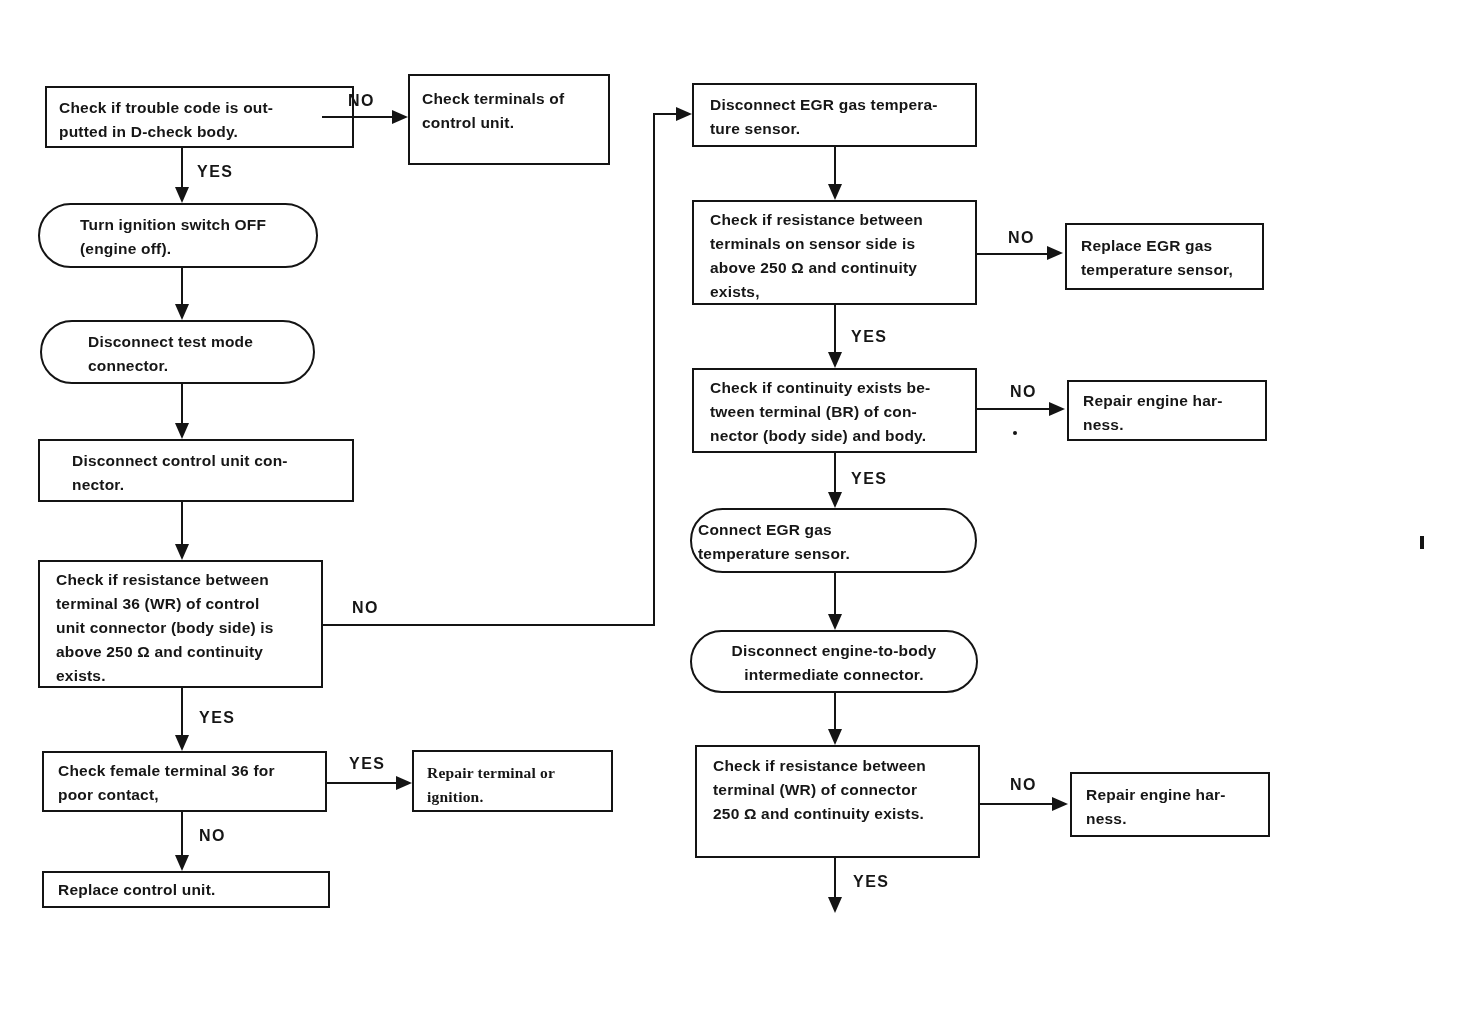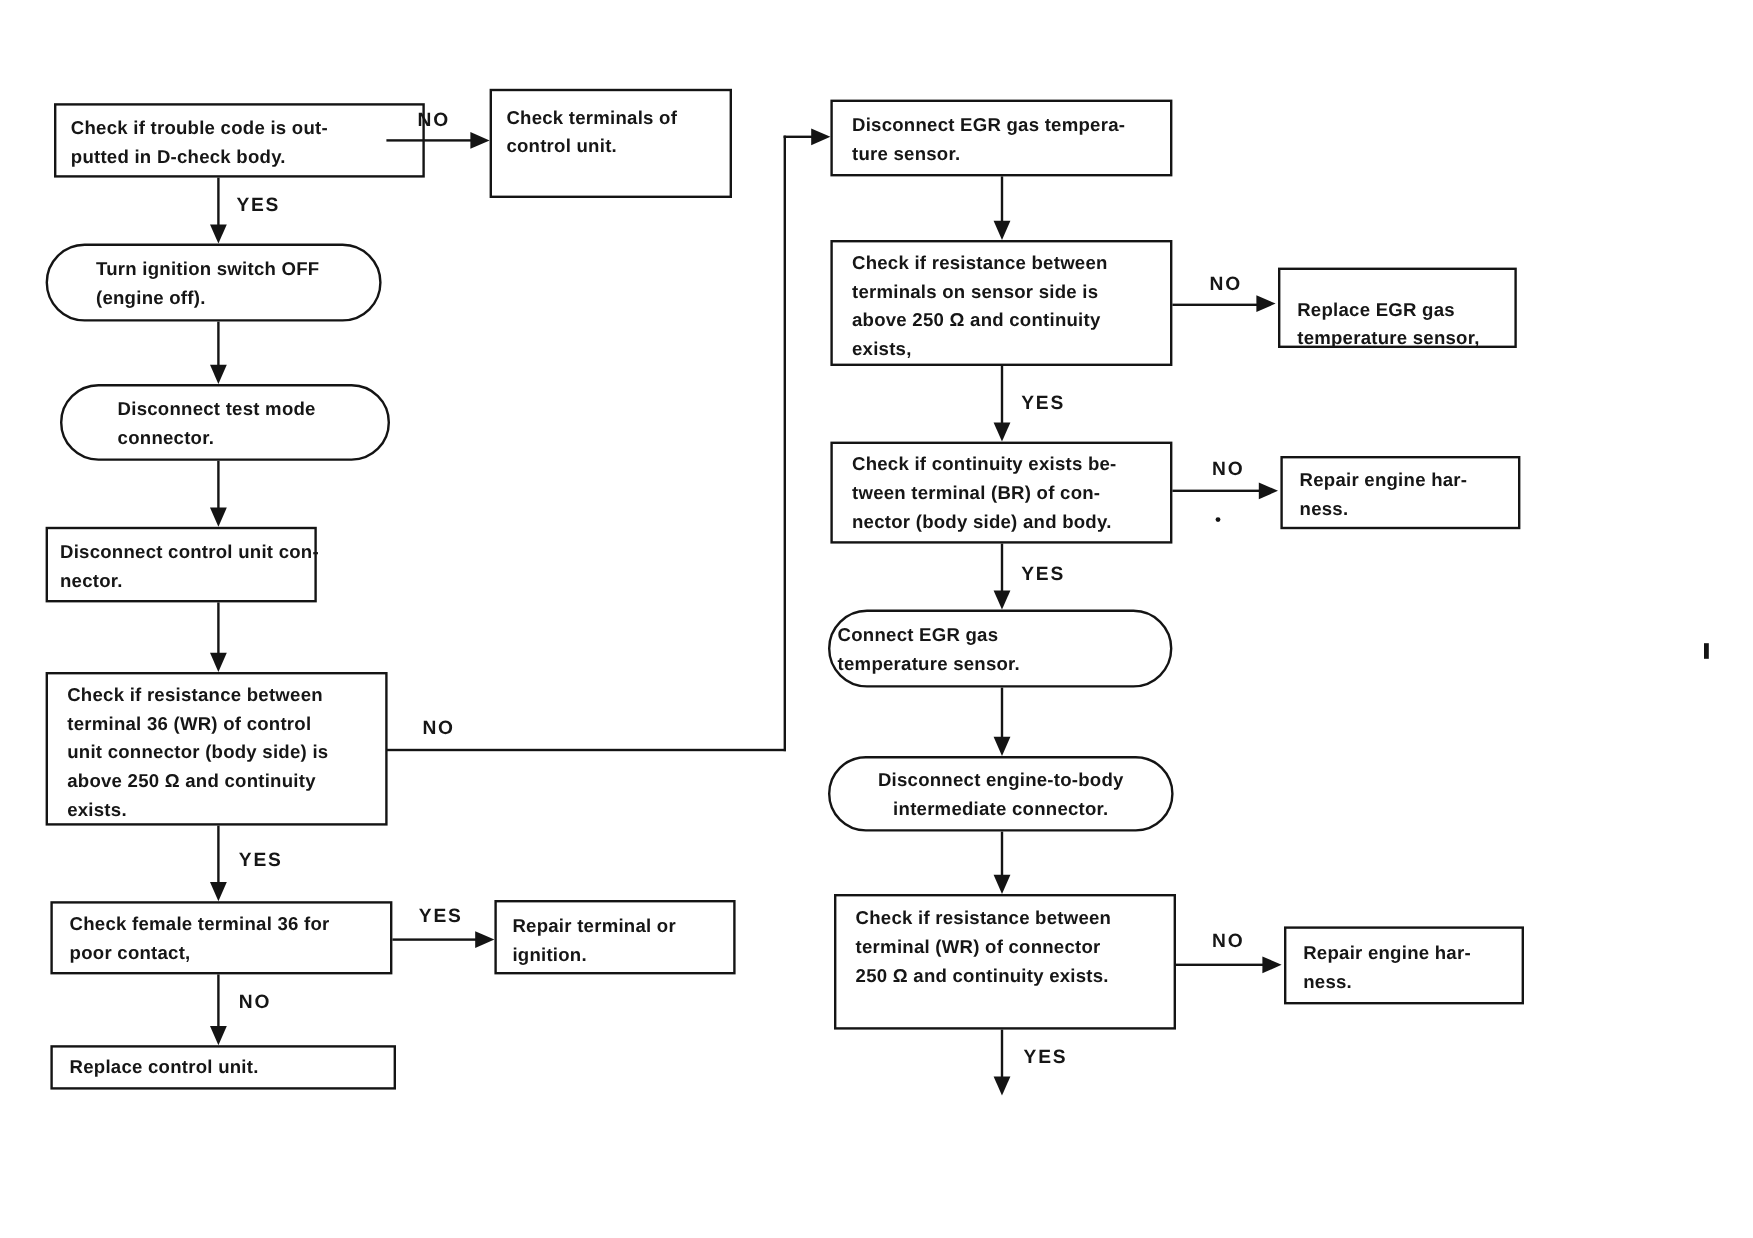--- a/index.html
+++ b/index.html
@@ -20,29 +20,29 @@
   .arr-r{position:absolute;width:0;height:0;
     border-top:7px solid transparent;border-bottom:7px solid transparent;
     border-left:16px solid #141414;}
   .elabel{position:absolute;font-size:16px;font-weight:700;letter-spacing:1.5px;}
   .artifact{position:absolute;background:#141414;}
 
   
   #nd-check-trouble-code{left:45px;top:86px;width:309px;height:62px;}
   #nd-check-terminals{left:408px;top:74px;width:202px;height:91px;padding-top:11px;}
   #nd-turn-ignition-off{left:38px;top:203px;width:280px;height:65px;border-radius:33px;padding-left:40px;}
-  #nd-disconnect-test-mode{left:50px;top:320px;width:275px;height:64px;border-radius:32px;padding-left:46px;}
-  #nd-disconnect-control-unit{left:38px;top:439px;width:226px;height:63px;padding-left:10px;}
+  #nd-disconnect-test-mode{left:40px;top:320px;width:275px;height:64px;border-radius:32px;padding-left:46px;}
+  #nd-disconnect-control-unit{left:38px;top:439px;width:316px;height:63px;padding-left:32px;}
   #nd-check-resistance-36{left:38px;top:560px;width:285px;height:128px;padding:6px 12px 6px 16px;}
   #nd-check-female-36{left:42px;top:751px;width:285px;height:61px;padding:6px 10px 6px 14px;}
-  #nd-repair-terminal-harness{left:412px;top:750px;width:201px;height:62px;padding:9px 10px 6px 13px;}
+  #nd-repair-terminal-harness{left:412px;top:750px;width:201px;height:62px;padding:9px 10px 6px 13px;font-family:Liberation Serif, serif;}
   #nd-replace-control-unit{left:42px;top:871px;width:288px;height:37px;padding:5px 12px 5px 14px;}
   #nd-disconnect-egr-sensor{left:692px;top:83px;width:285px;height:64px;padding-left:16px;}
   #nd-check-sensor-resistance{left:692px;top:200px;width:285px;height:105px;padding:6px 10px 6px 16px;}
-  #nd-replace-egr-sensor{left:1065px;top:223px;width:199px;height:67px;padding:22px 10px 6px 14px;}
+  #nd-replace-egr-sensor{left:1065px;top:223px;width:199px;height:67px;padding:9px 10px 6px 14px;}
   #nd-check-continuity-br{left:692px;top:368px;width:285px;height:85px;padding:6px 10px 6px 16px;}
   #nd-repair-engine-harness-1{left:1067px;top:380px;width:200px;height:61px;padding:7px 10px 6px 14px;}
   #nd-connect-egr-sensor{left:690px;top:508px;width:287px;height:65px;border-radius:33px;text-align:left;padding:8px 6px;}
   #nd-disconnect-engine-body{left:690px;top:630px;width:288px;height:63px;border-radius:32px;text-align:center;padding:7px 6px;}
   #nd-check-resistance-wr{left:695px;top:745px;width:285px;height:113px;padding:7px 8px 6px 16px;}
   #nd-repair-engine-harness-2{left:1070px;top:772px;width:200px;height:65px;padding:9px 10px 6px 14px;}
   #nd-repair-body-harness{left:695px;top:913px;width:287px;height:42px;padding:7px 12px 5px 14px;}
 
   
   #eg-e1{left:322px;top:116px;width:72px;height:2px;}   #ah-e1{left:392px;top:110px;}

